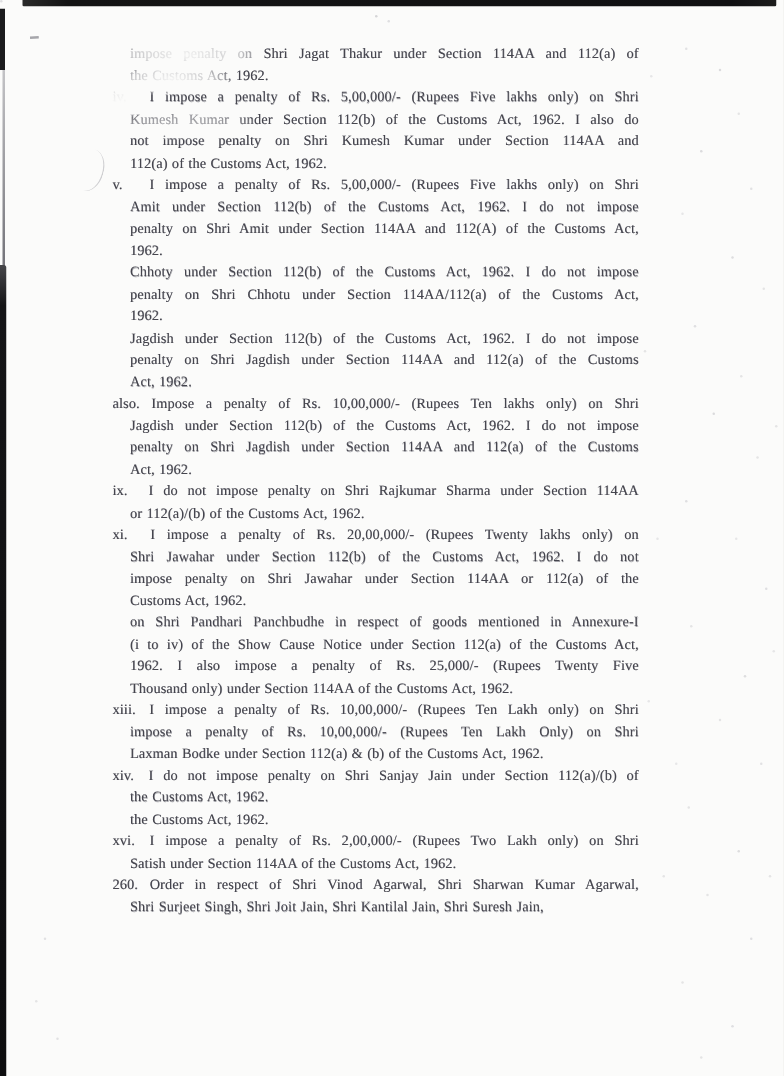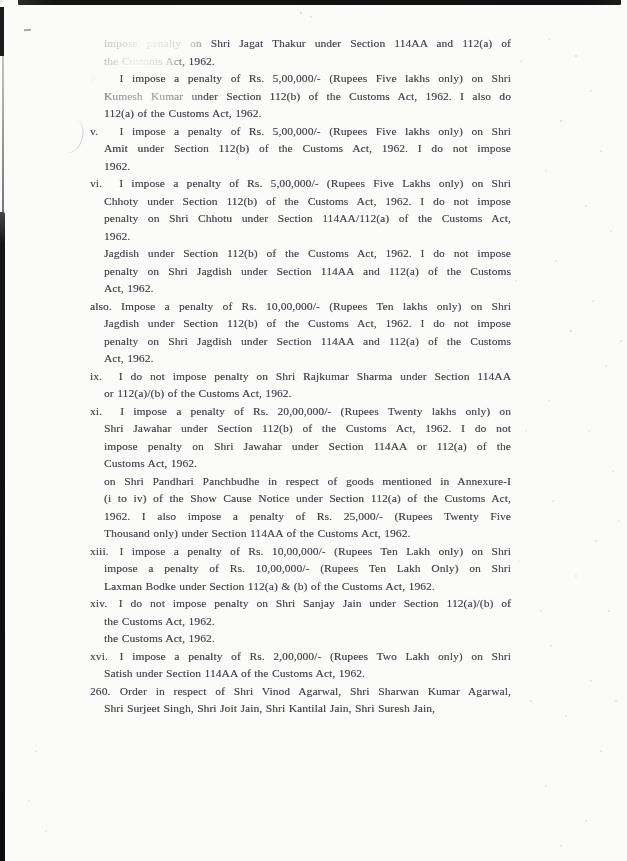--- a/index.html
+++ b/index.html
@@ -87,29 +87,30 @@
   <div class="noise"></div>
 
   <div class="doc">
       <div>
         <div class="line">impose penalty on Shri Jagat Thakur under Section 114AA and 112(a) of</div>
         <div class="line last">the Customs Act, 1962.</div>
       </div>
       <div>
         <div class="line"><span class="marker">iv.</span> I impose a penalty of Rs. 5,00,000/- (Rupees Five lakhs only) on Shri</div>
         <div class="line">Kumesh Kumar under Section 112(b) of the Customs Act, 1962. I also do</div>
+        <div class="line">not impose penalty on Shri Kumesh Kumar under Section 114AA and</div>
         <div class="line last">112(a) of the Customs Act, 1962.</div>
       </div>
       <div>
         <div class="line"><span class="marker">v.</span> I impose a penalty of Rs. 5,00,000/- (Rupees Five lakhs only) on Shri</div>
         <div class="line">Amit under Section 112(b) of the Customs Act, 1962. I do not impose</div>
+        <div class="line">penalty on Shri Amit under Section 114AA and 112(A) of the Customs Act,</div>
         <div class="line last">1962.</div>
       </div>
       <div>
-        <div class="line"><span class="marker">vi.</span> I impose a penalty of Rs. 5,00,000/- (Rupees Five Lakhs only) on Shri</div>
         <div class="line">Chhoty under Section 112(b) of the Customs Act, 1962. I do not impose</div>
         <div class="line">penalty on Shri Chhotu under Section 114AA/112(a) of the Customs Act,</div>
         <div class="line last">1962.</div>
       </div>
       <div>
         <div class="line">Jagdish under Section 112(b) of the Customs Act, 1962. I do not impose</div>
         <div class="line">penalty on Shri Jagdish under Section 114AA and 112(a) of the Customs</div>
         <div class="line last">Act, 1962.</div>
       </div>
       <div>

